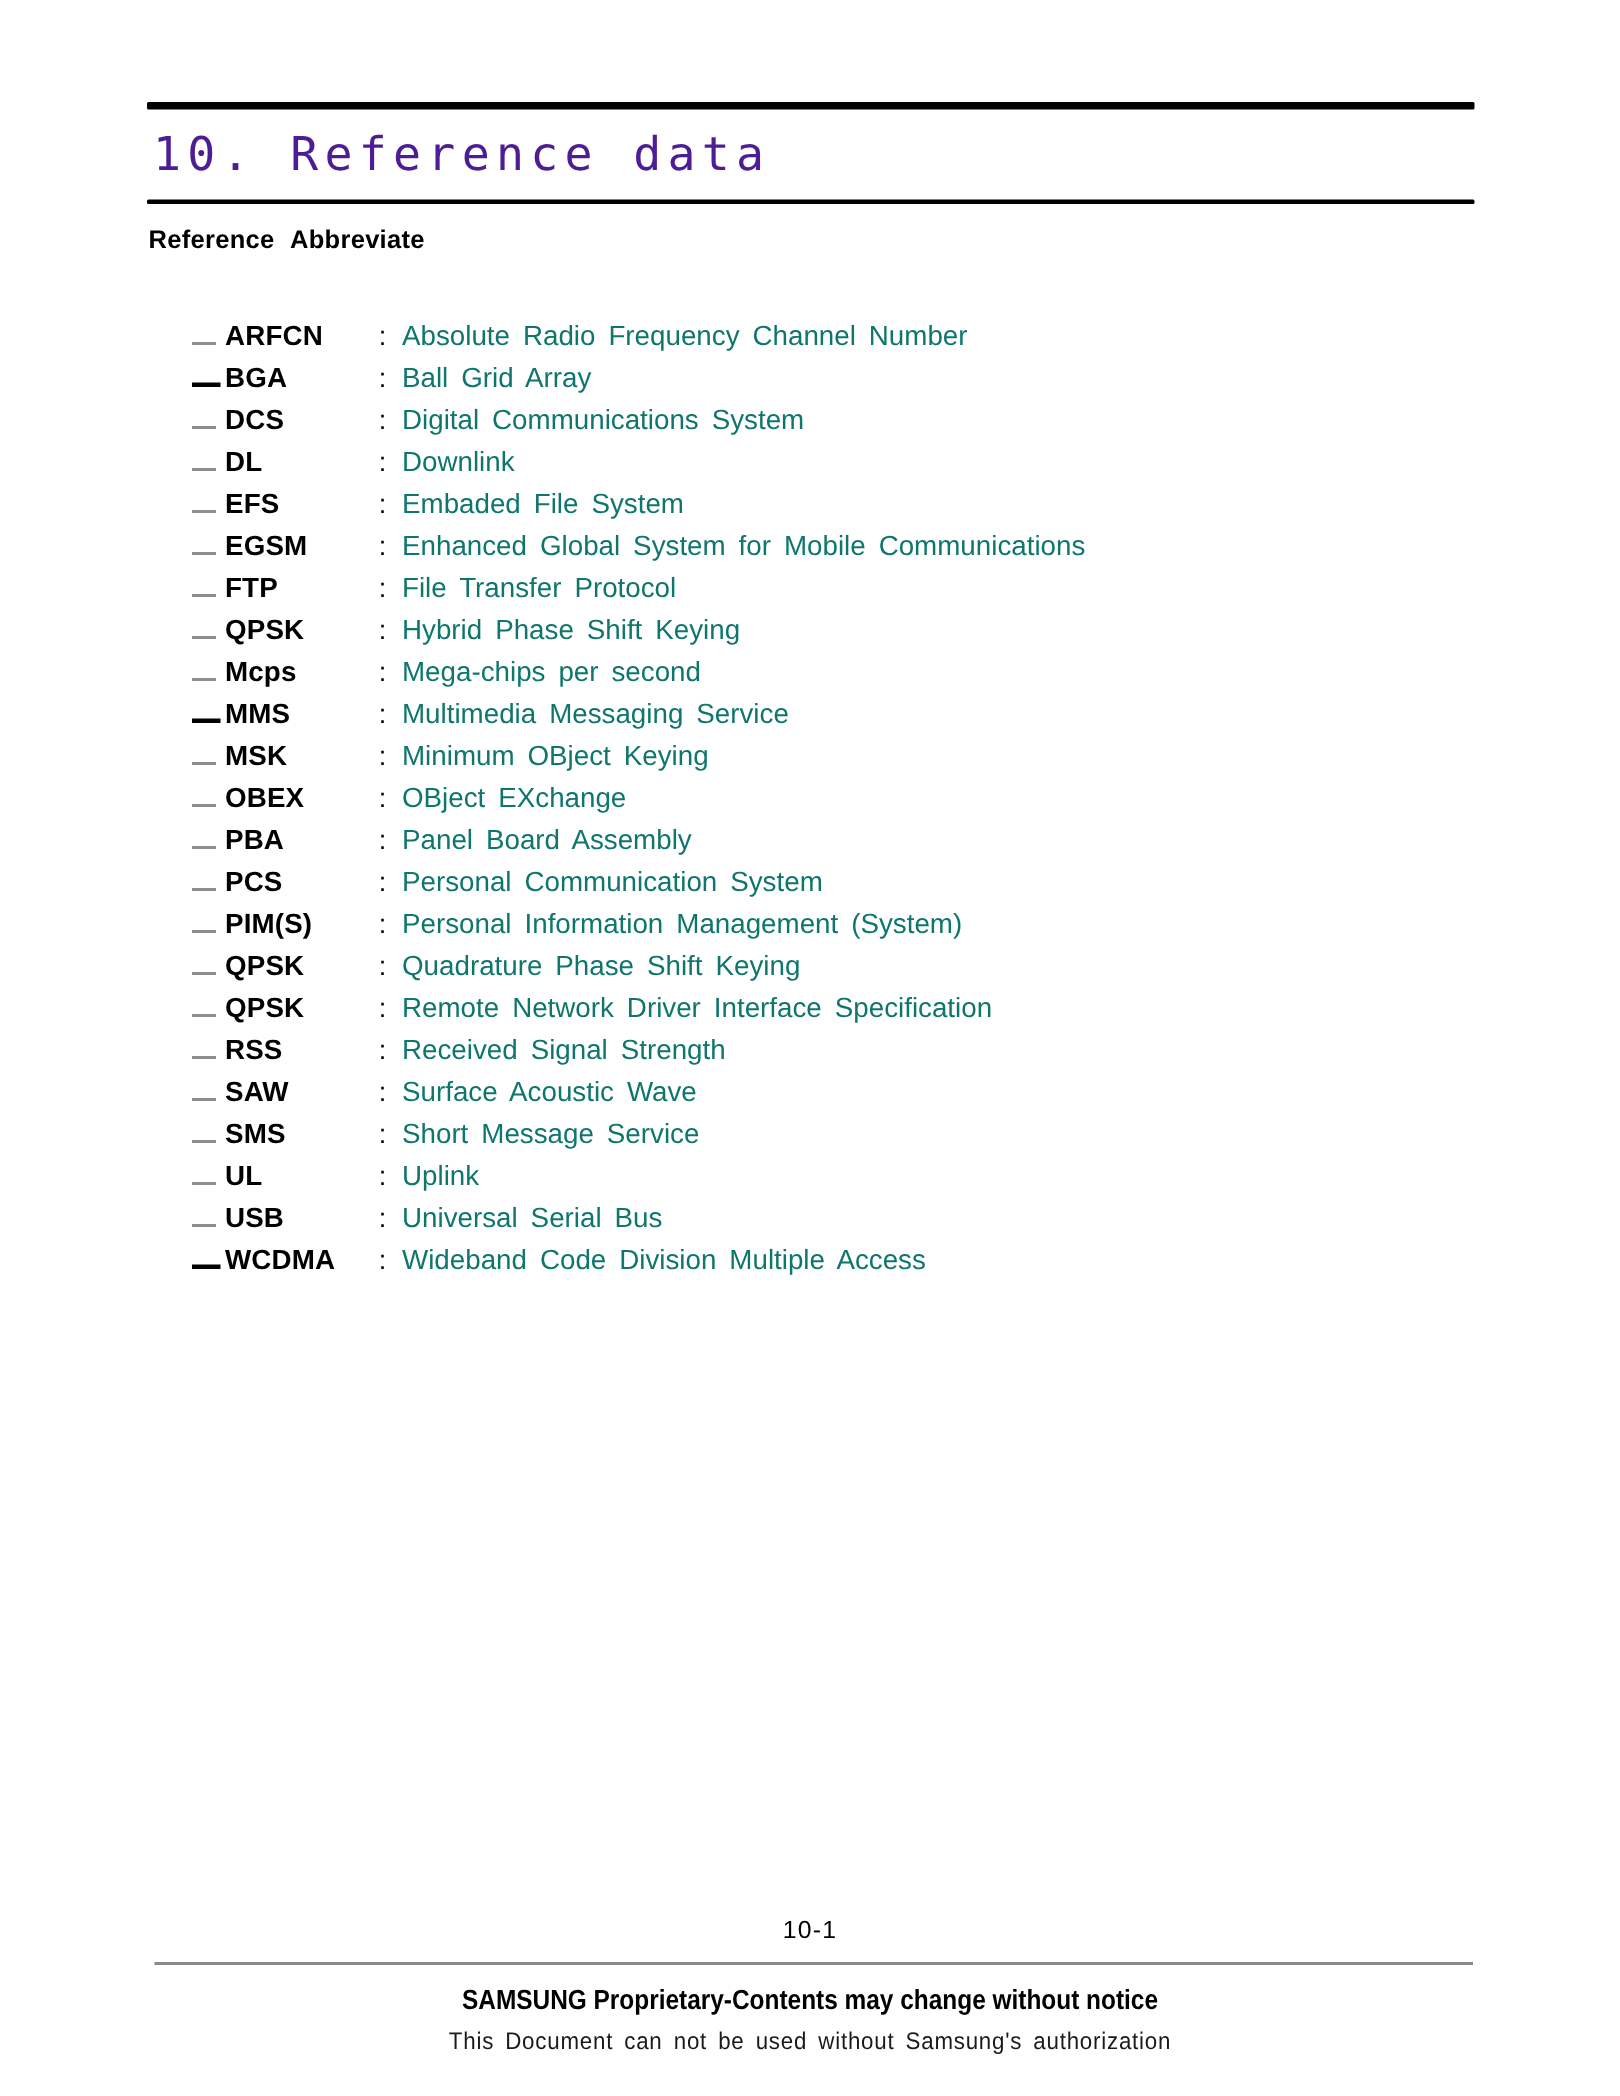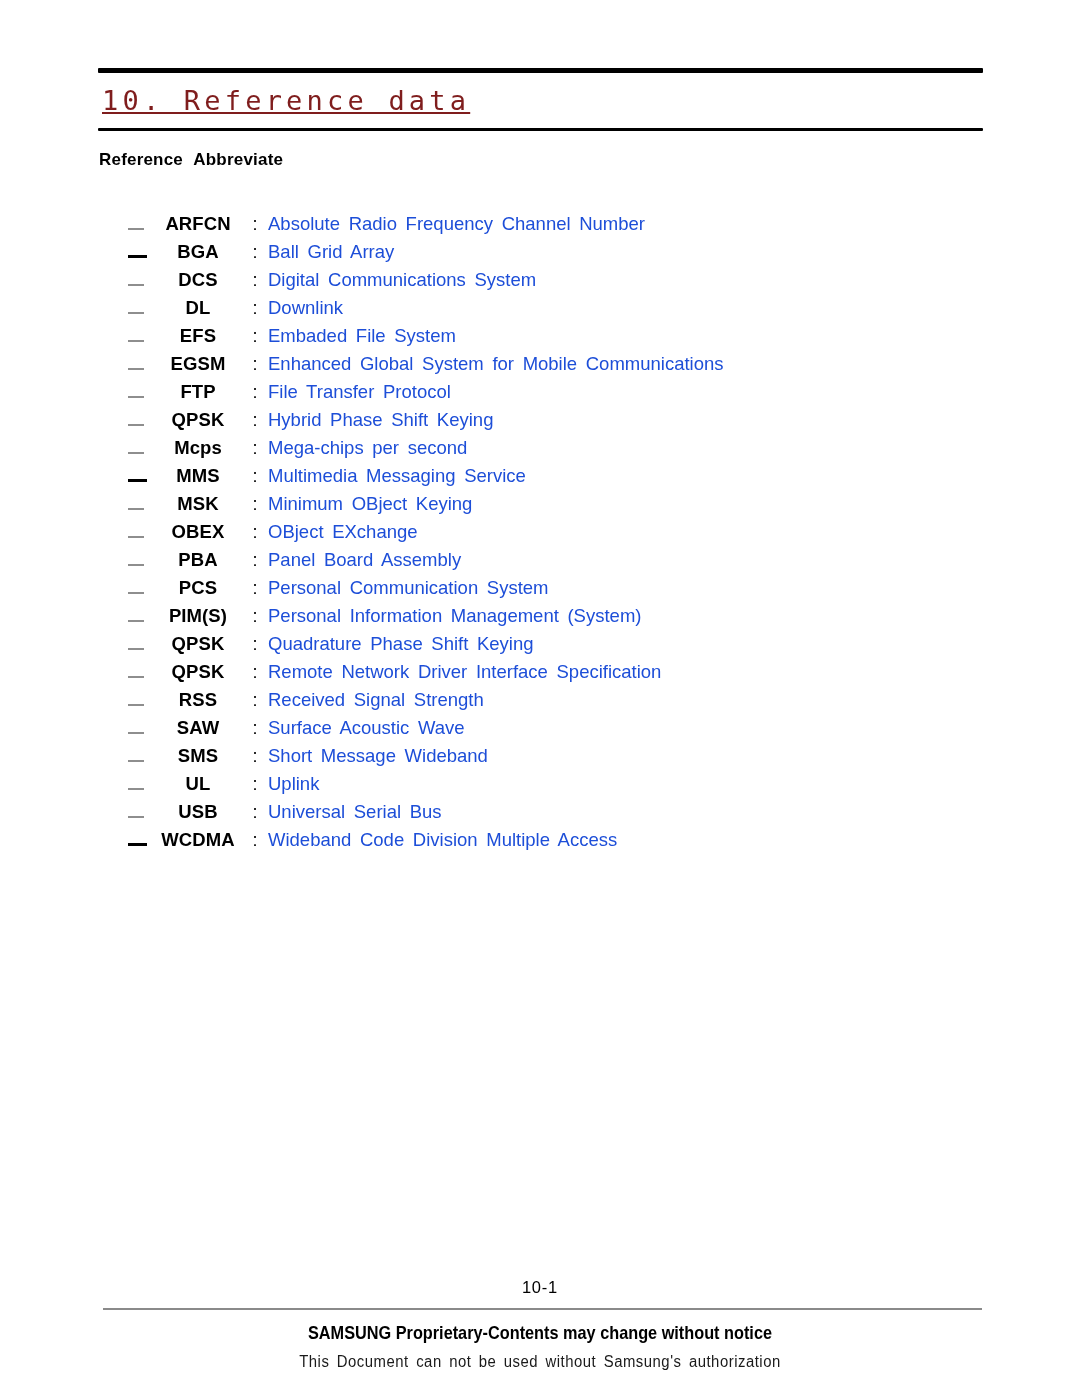--- a/index.html
+++ b/index.html
@@ -36,28 +36,27 @@
   }
   .rule-med {
     height: 3px;
     background: #000000;
     width: 100%;
     margin-top: 0;
     border-radius: 1px;
   }
   .chapter-title {
     font-family: "DejaVu Sans Mono", "Liberation Mono", monospace;
-    font-size: 27px;
+    font-size: 31px;
     font-weight: 400;
     letter-spacing: 4.2px;
-    color: #7f1d1d;
+    color: #4c1d95;
     padding: 10px 0 9px 4px;
     line-height: 1.32;
     white-space: pre;
-    text-decoration: underline;
   }
 
   
   .section-heading {
     position: absolute;
     left: 99px;
     top: 150px;
     font-family: "Liberation Sans", sans-serif;
     font-size: 17px;
     font-weight: bold;
@@ -97,21 +96,21 @@
   .abbr-dash.strong .bar {
     height: 3px;
     width: 19px;
     background: #000000;
     margin-top: 12px;
   }
   .abbr-term-cell {
     flex: 0 0 96px;
     width: 96px;
     display: flex;
-    justify-content: center;
+    justify-content: flex-start;
     align-items: baseline;
   }
   .abbr-term {
     font-family: "Liberation Sans", sans-serif;
     font-size: 18.5px;
     font-weight: bold;
     letter-spacing: 0.1px;
     color: #000000;
   }
   .abbr-colon {
@@ -119,21 +118,21 @@
     width: 18px;
     text-align: center;
     font-size: 18px;
     color: #000000;
     font-family: "Liberation Sans", sans-serif;
   }
   .abbr-def {
     font-family: "Liberation Sans", sans-serif;
     font-size: 18.5px;
     font-weight: 400;
-    color: #1d4ed8;
+    color: #0f766e;
     word-spacing: 3.5px;
     padding-left: 4px;
   }
 
   
   .footer {
     position: absolute;
     left: 0;
     top: 1278px;
     width: 1080px;
@@ -203,21 +202,21 @@
       <div class="abbr-row"><span class="abbr-dash strong"><span class="bar"></span></span><span class="abbr-term-cell"><span class="abbr-term">MMS</span></span><span class="abbr-colon">:</span><span class="abbr-def">Multimedia Messaging Service</span></div>
       <div class="abbr-row"><span class="abbr-dash"><span class="bar"></span></span><span class="abbr-term-cell"><span class="abbr-term">MSK</span></span><span class="abbr-colon">:</span><span class="abbr-def">Minimum OBject Keying</span></div>
       <div class="abbr-row"><span class="abbr-dash"><span class="bar"></span></span><span class="abbr-term-cell"><span class="abbr-term">OBEX</span></span><span class="abbr-colon">:</span><span class="abbr-def">OBject EXchange</span></div>
       <div class="abbr-row"><span class="abbr-dash"><span class="bar"></span></span><span class="abbr-term-cell"><span class="abbr-term">PBA</span></span><span class="abbr-colon">:</span><span class="abbr-def">Panel Board Assembly</span></div>
       <div class="abbr-row"><span class="abbr-dash"><span class="bar"></span></span><span class="abbr-term-cell"><span class="abbr-term">PCS</span></span><span class="abbr-colon">:</span><span class="abbr-def">Personal Communication System</span></div>
       <div class="abbr-row"><span class="abbr-dash"><span class="bar"></span></span><span class="abbr-term-cell"><span class="abbr-term">PIM(S)</span></span><span class="abbr-colon">:</span><span class="abbr-def">Personal Information Management (System)</span></div>
       <div class="abbr-row"><span class="abbr-dash"><span class="bar"></span></span><span class="abbr-term-cell"><span class="abbr-term">QPSK</span></span><span class="abbr-colon">:</span><span class="abbr-def">Quadrature Phase Shift Keying</span></div>
       <div class="abbr-row"><span class="abbr-dash"><span class="bar"></span></span><span class="abbr-term-cell"><span class="abbr-term">QPSK</span></span><span class="abbr-colon">:</span><span class="abbr-def">Remote Network Driver Interface Specification</span></div>
       <div class="abbr-row"><span class="abbr-dash"><span class="bar"></span></span><span class="abbr-term-cell"><span class="abbr-term">RSS</span></span><span class="abbr-colon">:</span><span class="abbr-def">Received Signal Strength</span></div>
       <div class="abbr-row"><span class="abbr-dash"><span class="bar"></span></span><span class="abbr-term-cell"><span class="abbr-term">SAW</span></span><span class="abbr-colon">:</span><span class="abbr-def">Surface Acoustic Wave</span></div>
-      <div class="abbr-row"><span class="abbr-dash"><span class="bar"></span></span><span class="abbr-term-cell"><span class="abbr-term">SMS</span></span><span class="abbr-colon">:</span><span class="abbr-def">Short Message Wideband</span></div>
+      <div class="abbr-row"><span class="abbr-dash"><span class="bar"></span></span><span class="abbr-term-cell"><span class="abbr-term">SMS</span></span><span class="abbr-colon">:</span><span class="abbr-def">Short Message Service</span></div>
       <div class="abbr-row"><span class="abbr-dash"><span class="bar"></span></span><span class="abbr-term-cell"><span class="abbr-term">UL</span></span><span class="abbr-colon">:</span><span class="abbr-def">Uplink</span></div>
       <div class="abbr-row"><span class="abbr-dash"><span class="bar"></span></span><span class="abbr-term-cell"><span class="abbr-term">USB</span></span><span class="abbr-colon">:</span><span class="abbr-def">Universal Serial Bus</span></div>
       <div class="abbr-row"><span class="abbr-dash strong"><span class="bar"></span></span><span class="abbr-term-cell"><span class="abbr-term">WCDMA</span></span><span class="abbr-colon">:</span><span class="abbr-def">Wideband Code Division Multiple Access</span></div>
     </div>
 
   <div class="footer">
     <div class="page-number">10-1</div>
     <div class="footer-rule"></div>
     <div class="footer-line1">SAMSUNG Proprietary-Contents may change without notice</div>
     <div class="footer-line2">This Document can not be used without Samsung's authorization</div>

